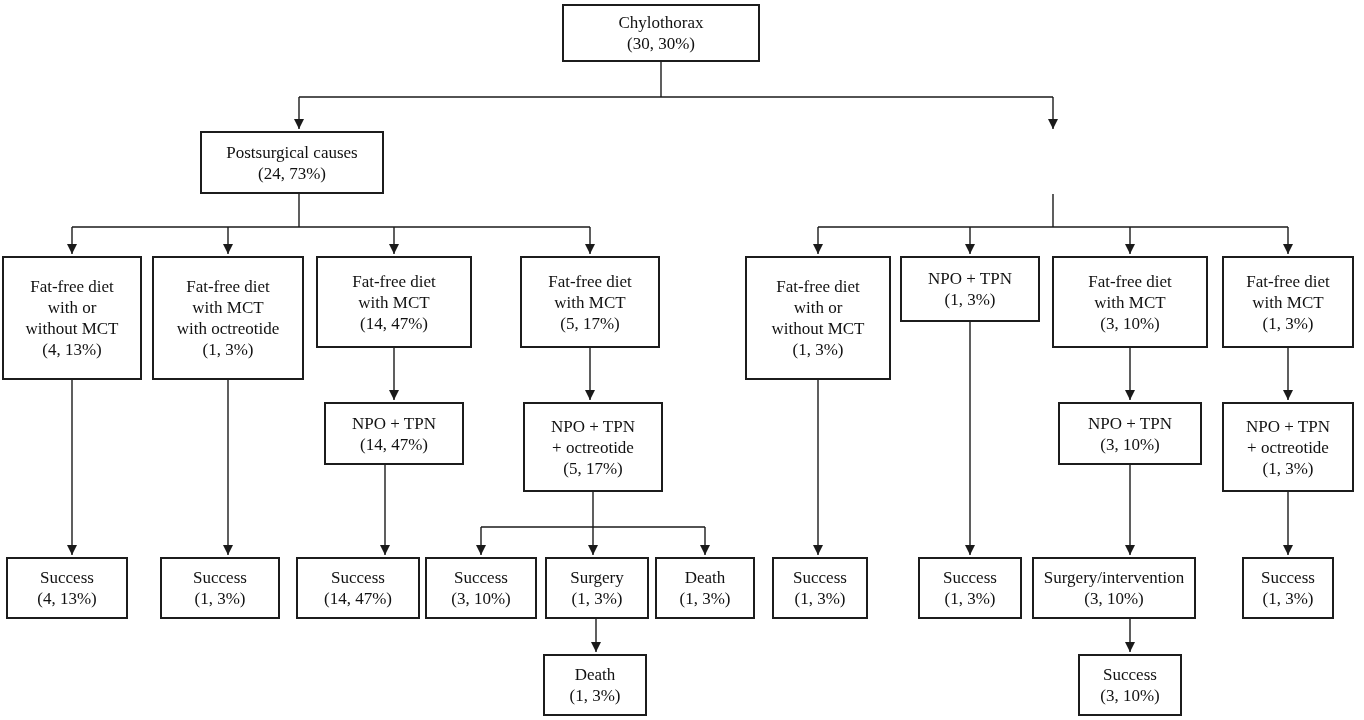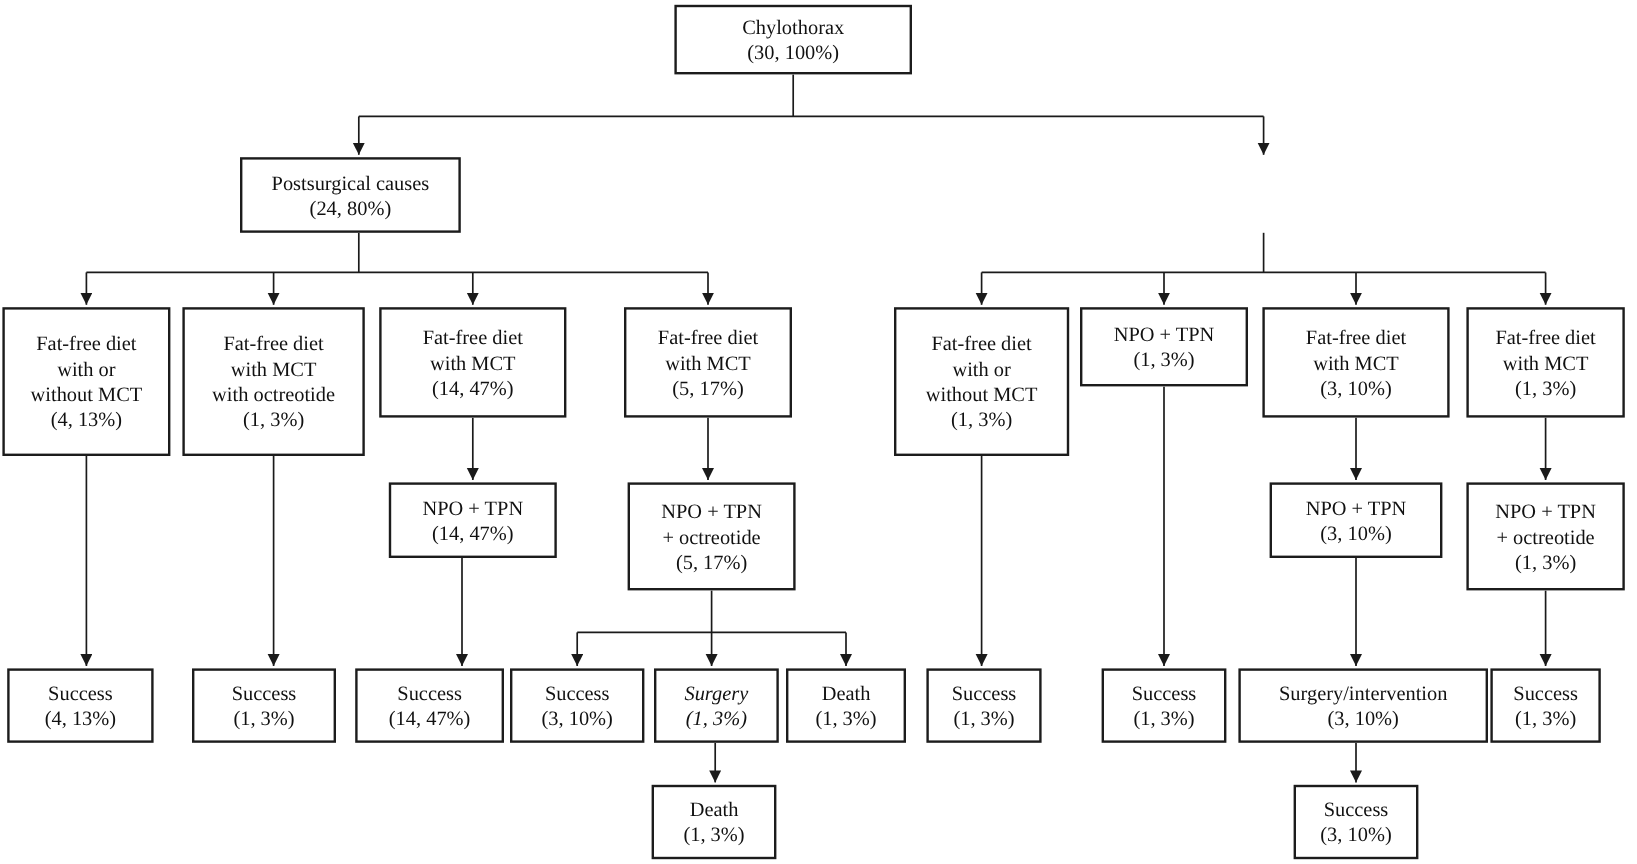--- a/index.html
+++ b/index.html
@@ -89,26 +89,26 @@
       <line x1="1130" y1="348" x2="1130" y2="400" marker-end="url(#arrow)"></line>
       <line x1="1130" y1="465" x2="1130" y2="555" marker-end="url(#arrow)"></line>
       <line x1="1130" y1="619" x2="1130" y2="652" marker-end="url(#arrow)"></line>
       <line x1="1288" y1="348" x2="1288" y2="400" marker-end="url(#arrow)"></line>
       <line x1="1288" y1="492" x2="1288" y2="555" marker-end="url(#arrow)"></line>
     </g>
   </svg>
 
   <div class="node" style="left:562px; top:4px; width:198px; height:58px;">
     <div class="lbl">Chylothorax</div>
-    <div class="stat">(30, 100%)</div>
+    <div class="stat">(30, 30%)</div>
   </div>
 
   <div class="node" style="left:200px; top:131px; width:184px; height:63px;">
     <div class="lbl">Postsurgical causes</div>
-    <div class="stat">(24, 80%)</div>
+    <div class="stat">(24, 73%)</div>
   </div>
 
   <div class="node" style="left:2px; top:256px; width:140px; height:124px;">
     <div class="lbl">Fat-free diet
 with or
 without MCT</div>
     <div class="stat">(4, 13%)</div>
   </div>
   <div class="node" style="left:152px; top:256px; width:152px; height:124px;">
     <div class="lbl">Fat-free diet
@@ -176,37 +176,37 @@
     <div class="stat">(1, 3%)</div>
   </div>
   <div class="node" style="left:296px; top:557px; width:124px; height:62px;">
     <div class="lbl">Success</div>
     <div class="stat">(14, 47%)</div>
   </div>
   <div class="node" style="left:425px; top:557px; width:112px; height:62px;">
     <div class="lbl">Success</div>
     <div class="stat">(3, 10%)</div>
   </div>
-  <div class="node" style="left:545px; top:557px; width:104px; height:62px;font-style:italic;">
+  <div class="node" style="left:545px; top:557px; width:104px; height:62px;">
     <div class="lbl">Surgery</div>
     <div class="stat">(1, 3%)</div>
   </div>
   <div class="node" style="left:655px; top:557px; width:100px; height:62px;">
     <div class="lbl">Death</div>
     <div class="stat">(1, 3%)</div>
   </div>
   <div class="node" style="left:772px; top:557px; width:96px; height:62px;">
     <div class="lbl">Success</div>
     <div class="stat">(1, 3%)</div>
   </div>
   <div class="node" style="left:918px; top:557px; width:104px; height:62px;">
     <div class="lbl">Success</div>
     <div class="stat">(1, 3%)</div>
   </div>
-  <div class="node" style="left:1032px; top:557px; width:208px; height:62px;">
+  <div class="node" style="left:1032px; top:557px; width:164px; height:62px;">
     <div class="lbl">Surgery/intervention</div>
     <div class="stat">(3, 10%)</div>
   </div>
   <div class="node" style="left:1242px; top:557px; width:92px; height:62px;">
     <div class="lbl">Success</div>
     <div class="stat">(1, 3%)</div>
   </div>
 
   <div class="node" style="left:543px; top:654px; width:104px; height:62px;">
     <div class="lbl">Death</div>

